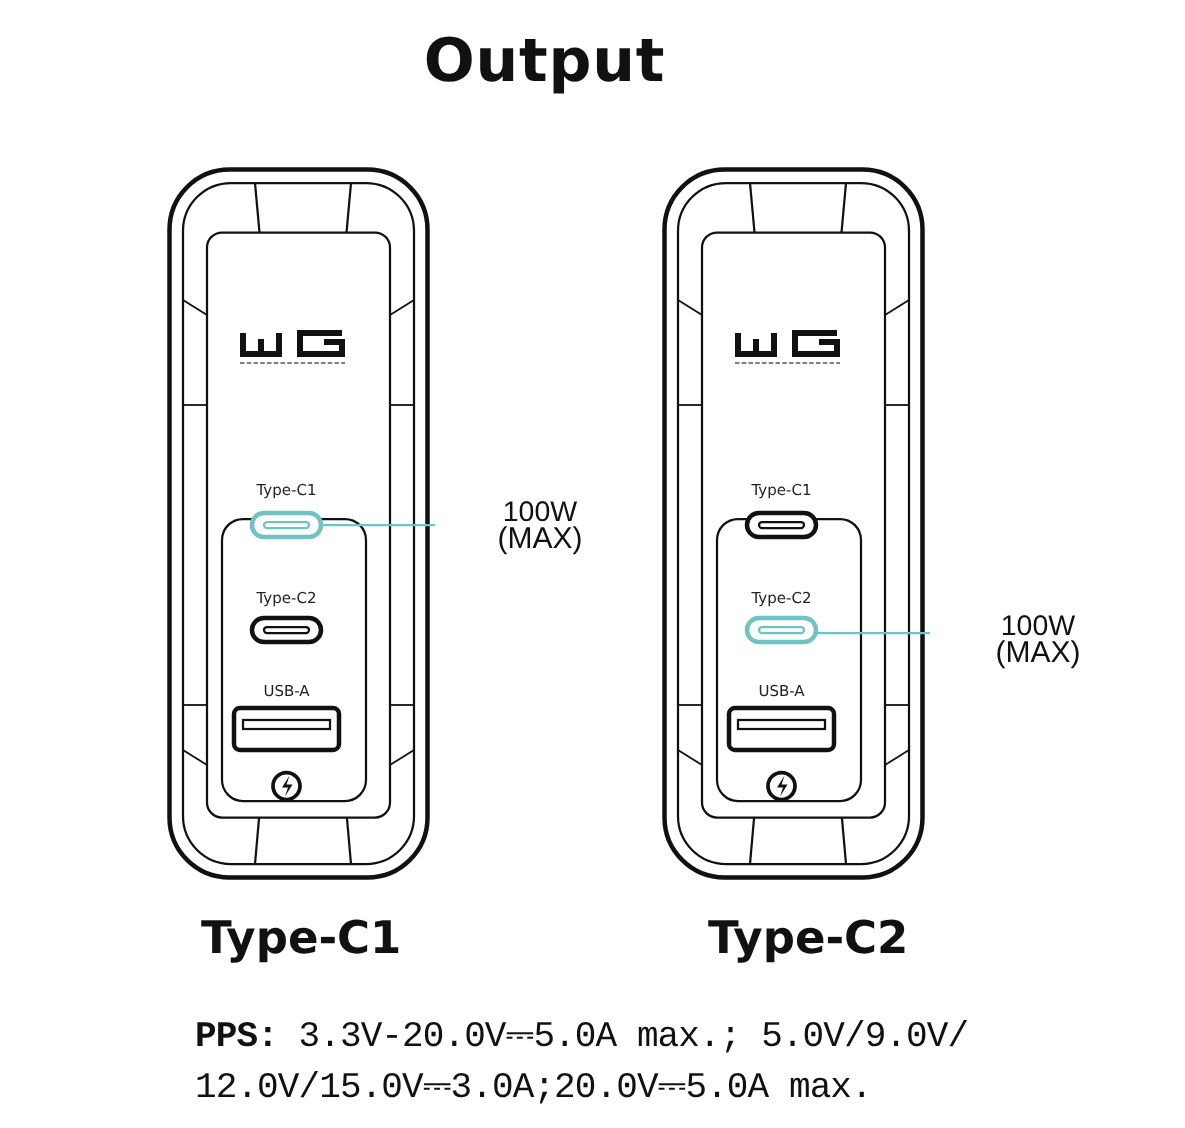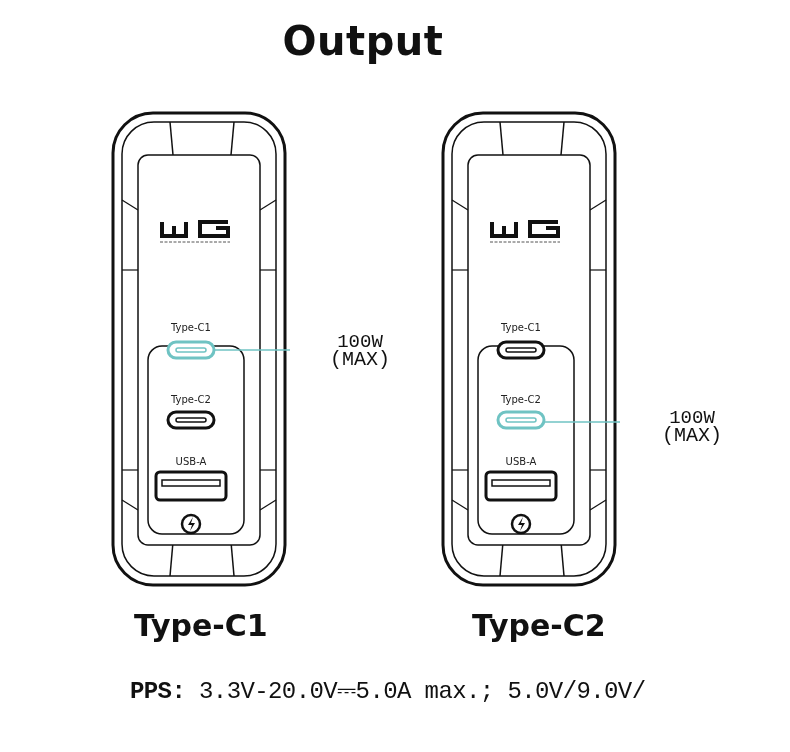--- a/index.html
+++ b/index.html
@@ -1,21 +1,21 @@
 <!DOCTYPE html>
 <html><head>
 <meta charset="utf-8">
 <style>
   html, body { margin:0; padding:0; background:#ffffff; }
   body { width:790px; height:752px; position:relative; overflow:hidden; font-family:"DejaVu Sans", sans-serif; color:#111; }
   .title { position:absolute; left:0; width:726px; top:18px; text-align:center; font-size:40px; font-weight:bold; font-family:"DejaVu Sans", sans-serif; letter-spacing:0.5px; }
   .device { position:absolute; top:110px; width:180px; height:480px; }
   .device svg { position:absolute; left:0; top:0; }
   .port-label { position:absolute; font-size:10px; font-family:"DejaVu Sans", sans-serif; color:#222; text-align:center; width:80px; }
-  .callout { position:absolute; font-family:Liberation Mono, monospace; color:#111; text-align:center; }
+  .callout { position:absolute; font-family:Liberation Sans, sans-serif; color:#111; text-align:center; }
   .callout .w { font-size:19px; display:block; line-height:20px; }
   .callout .m { font-size:20px; display:block; line-height:15px; }
   .caption { position:absolute; top:608px; font-size:30px; font-weight:bold; font-family:"DejaVu Sans", sans-serif; }
   .spec { position:absolute; left:130px; top:675px; font-size:24px; line-height:34px; font-family:Liberation Mono, monospace; width:620px; letter-spacing:-0.6px; }
   .spec b { font-weight:bold; }
 </style>
 </head>
 <body>
 
 <div class="title">Output</div>
@@ -103,13 +103,14 @@
   <div class="port-label" style="left:41px; top:346px;">USB-A</div>
 </div>
 <div class="callout" style="left:652px; top:408px; width:80px;">
   <span class="w">100W</span>
   <span class="m">(MAX)</span>
 </div>
 <div class="caption" style="left:472px;">Type-C2</div>
 
 <div class="spec">
   <b>PPS:</b><span> 3.3V-20.0V⎓5.0A max.; 5.0V/9.0V/</span><br>
+  <span>12.0V/15.0V⎓3.0A;20.0V⎓5.0A max.</span>
 </div>
 
 </body></html>

